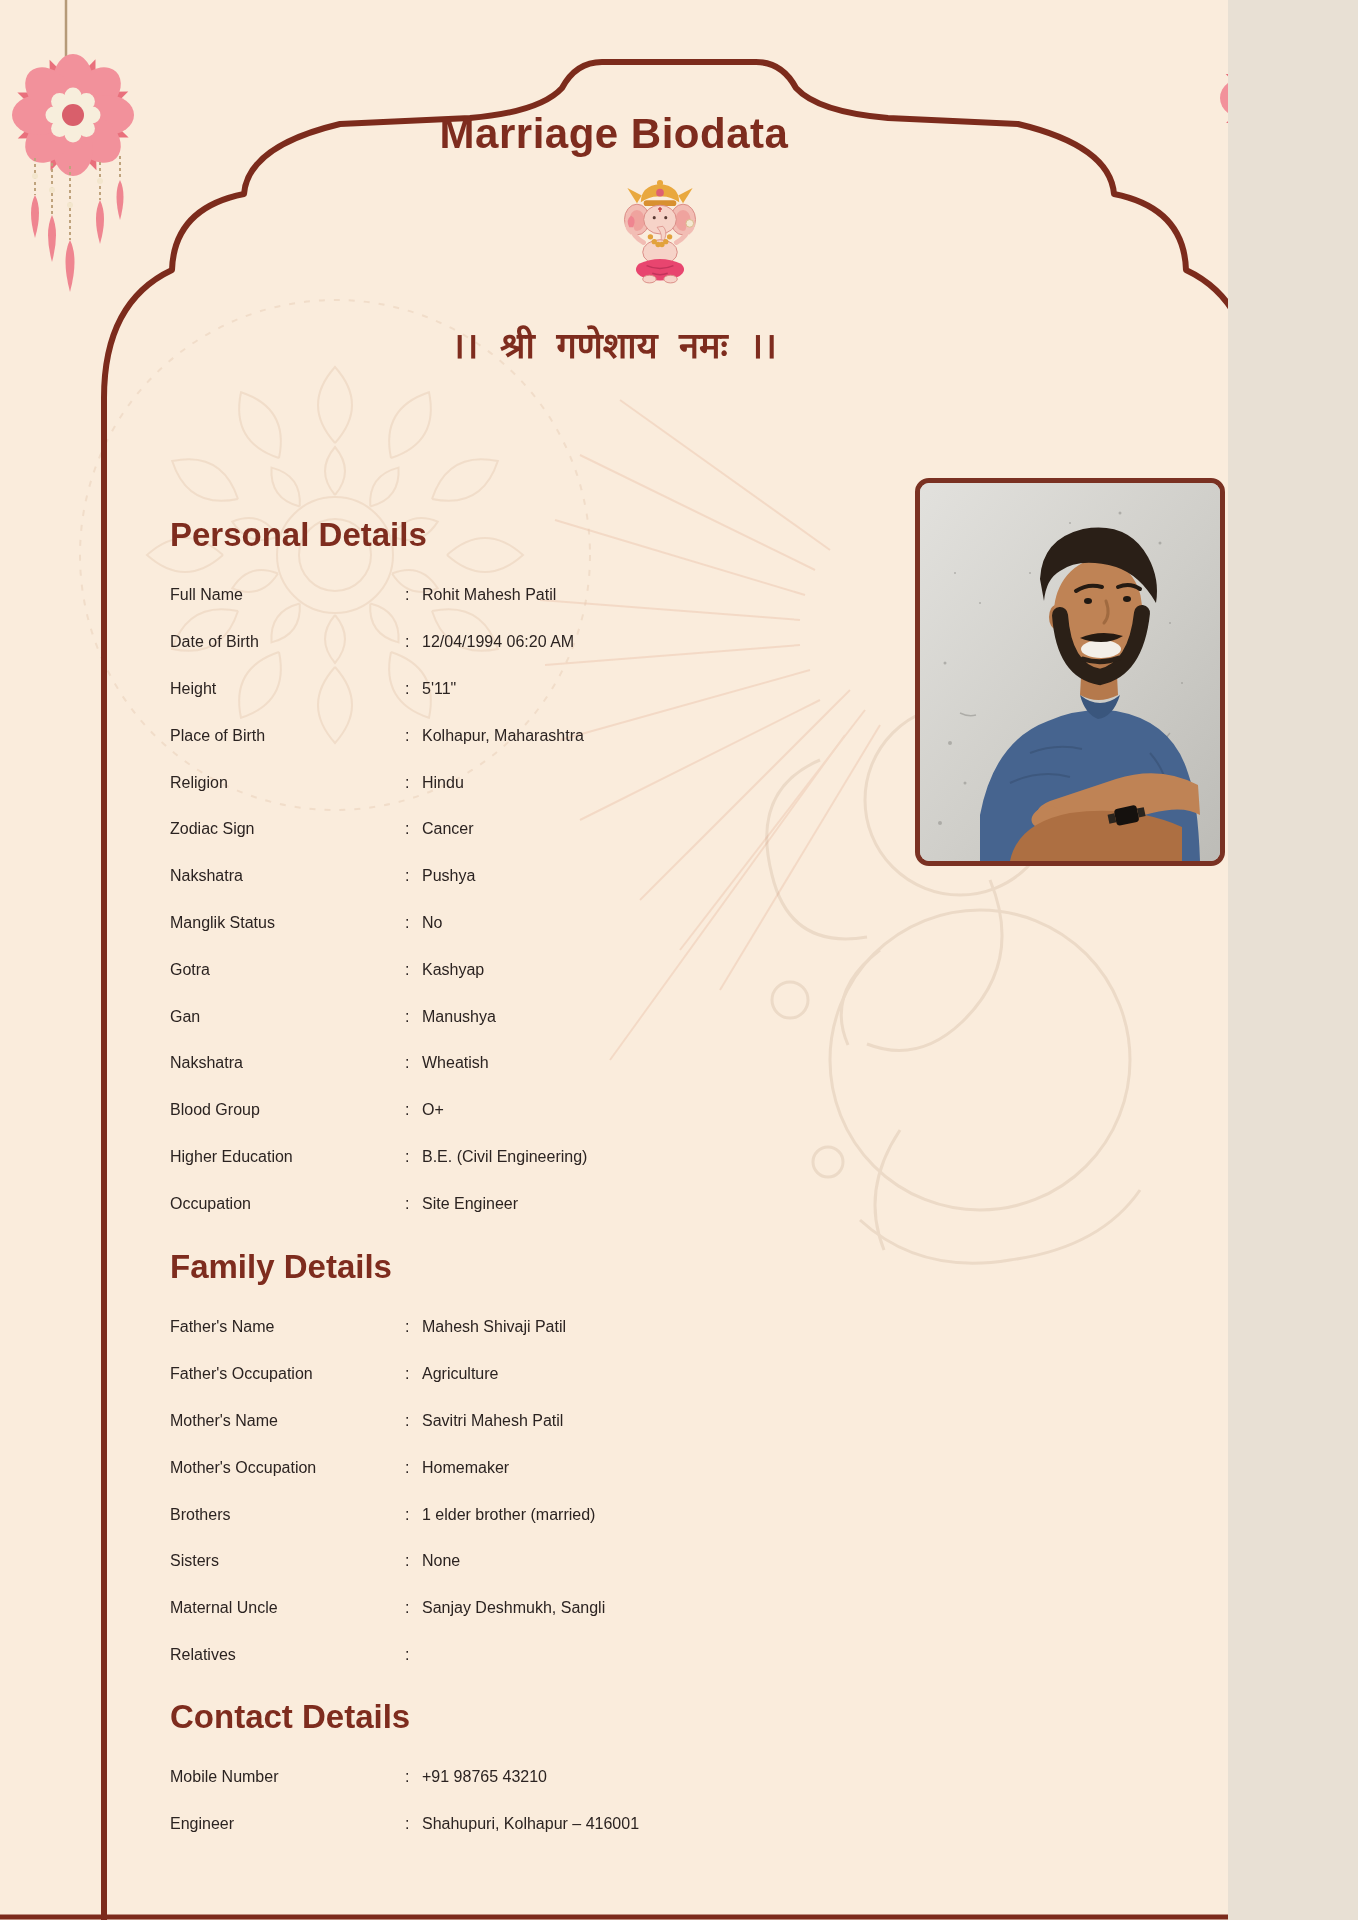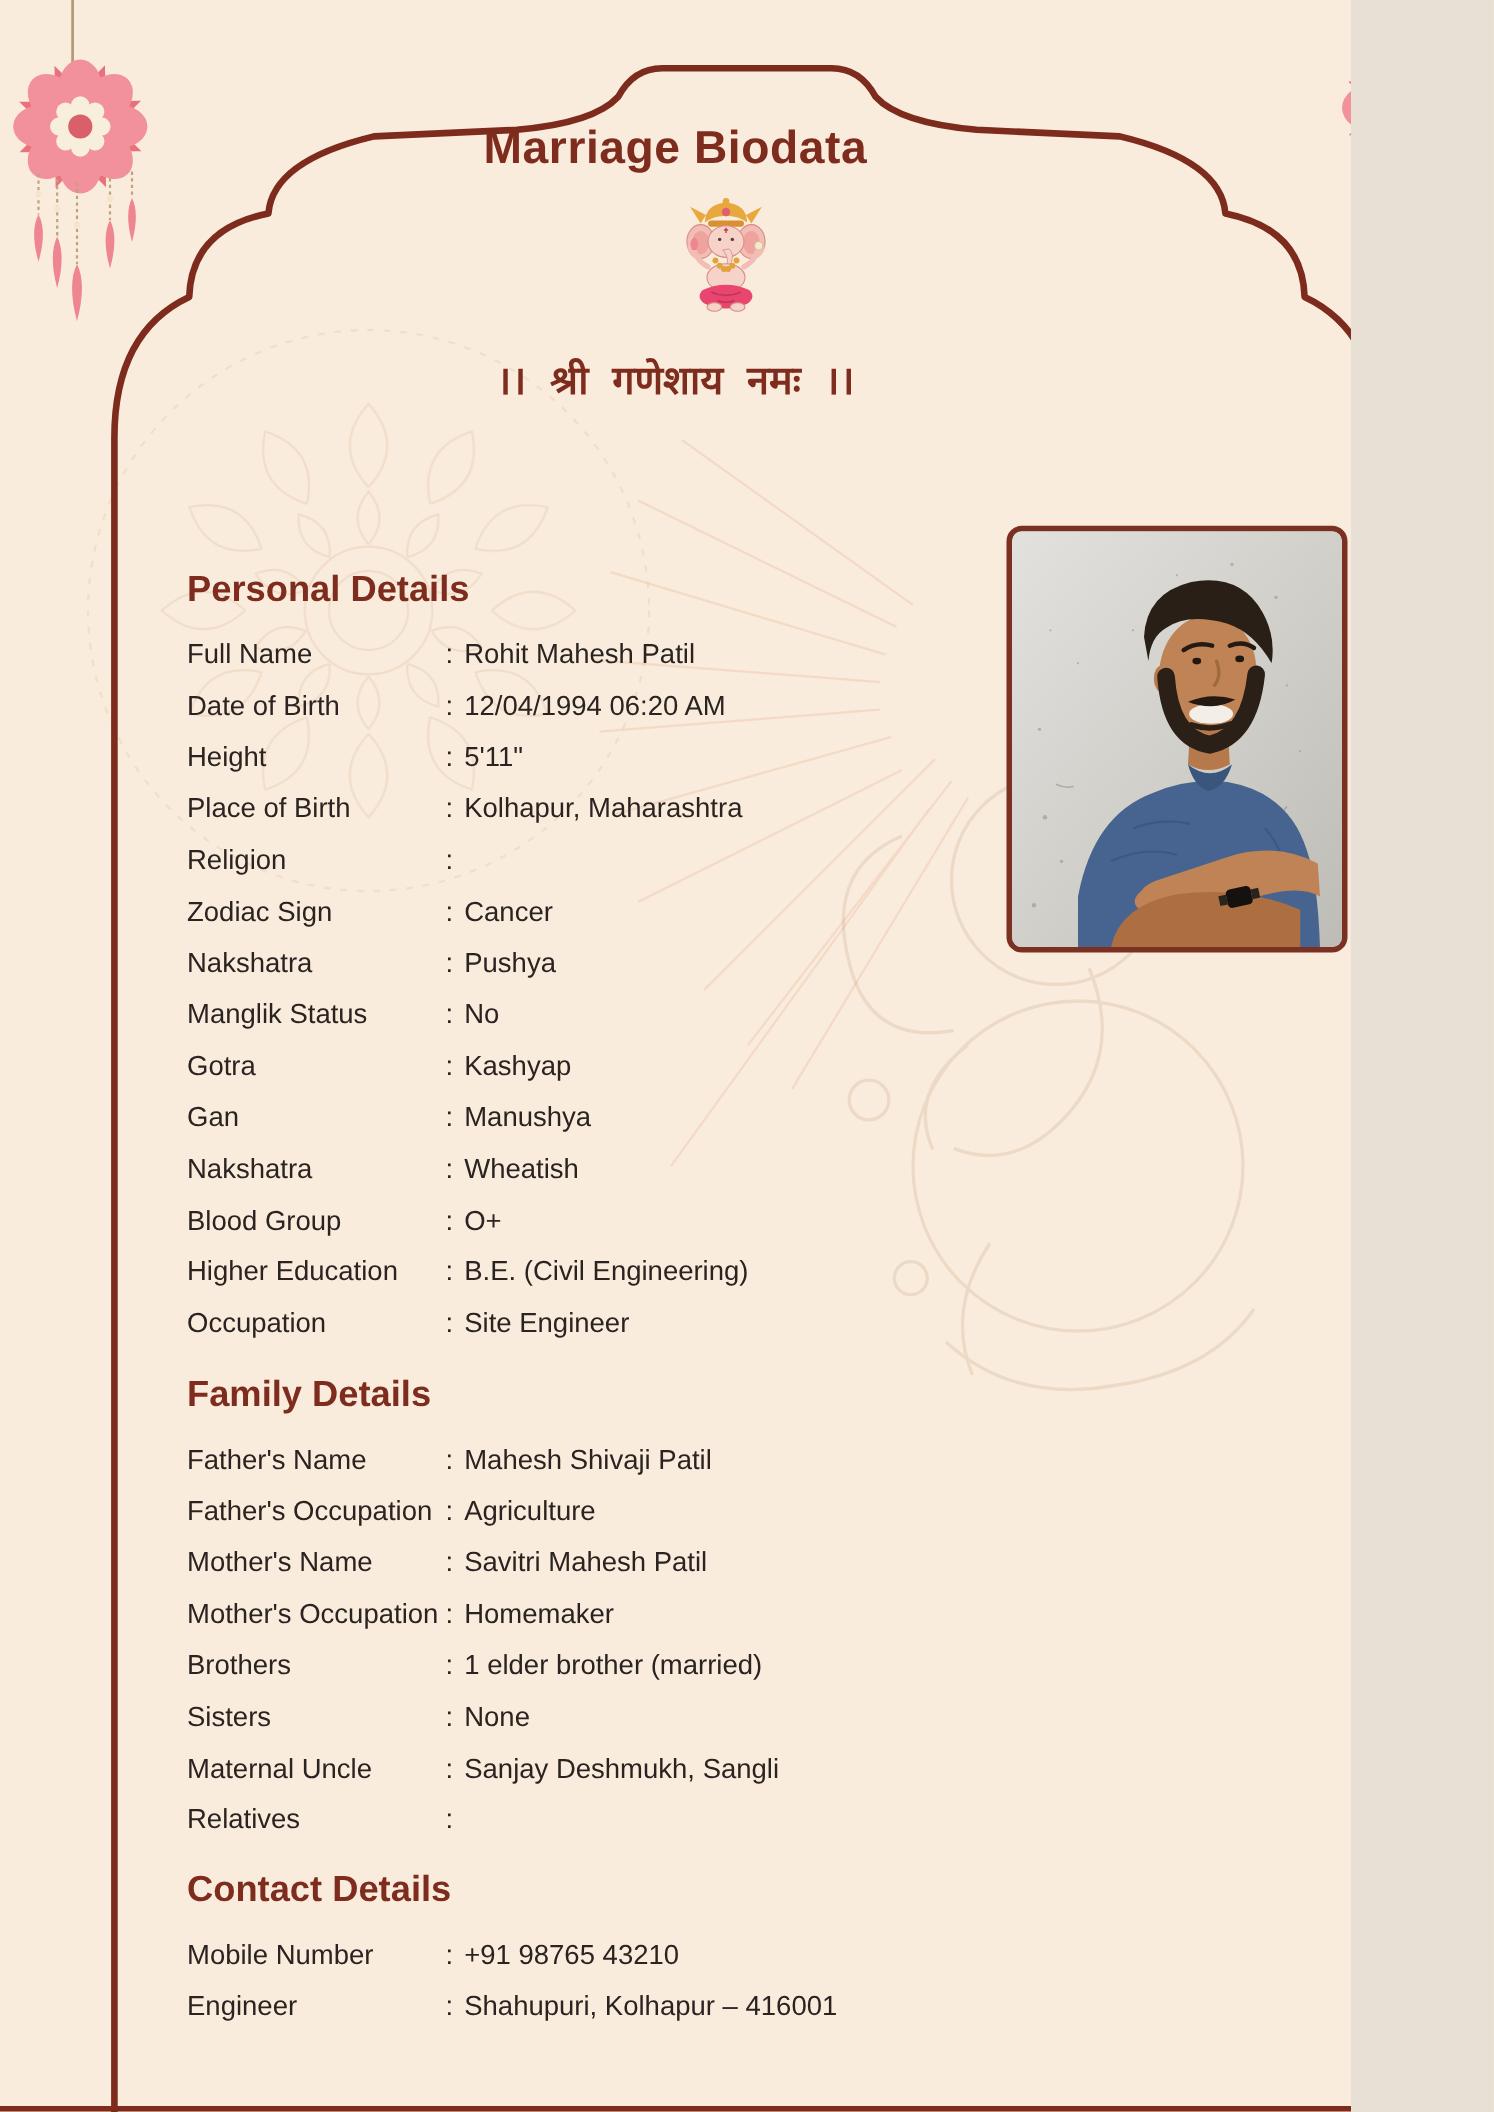--- a/index.html
+++ b/index.html
@@ -36,21 +36,21 @@
     position:absolute;left:915px;top:478px;width:300px;height:378px;z-index:4;
     border:5px solid #7a3122;border-radius:14px;overflow:hidden;
     background:#cfceca;
   }
   .photo svg{display:block;}
   .details{position:absolute;left:170px;width:740px;z-index:4;}
   .details h2{
     font-size:33px;font-weight:bold;color:var(--maroon);
     line-height:44px;margin:16px 0 15px 0;
   }
-  .row{display:flex;height:46.8px;align-items:center;font-size:25px;color:var(--text);}
+  .row{display:flex;height:46.8px;align-items:center;font-size:16px;color:var(--text);}
   .lbl{width:235px;flex:none;}
   .sep{width:17px;flex:none;}
   .val{flex:1;white-space:nowrap;}
   .s-personal{top:497px;}
   .s-family{top:1229px;}
   .s-contact{top:1679px;}
 </style>
 </head>
 <body>
 
@@ -355,20 +355,21 @@
           <span class="val">5'11"</span>
         </div>
         <div class="row">
           <span class="lbl">Place of Birth</span>
           <span class="sep">:</span>
           <span class="val">Kolhapur, Maharashtra</span>
         </div>
         <div class="row">
           <span class="lbl">Religion</span>
           <span class="sep">:</span>
+          <span class="val">Hindu</span>
         </div>
         <div class="row">
           <span class="lbl">Zodiac Sign</span>
           <span class="sep">:</span>
           <span class="val">Cancer</span>
         </div>
         <div class="row">
           <span class="lbl">Nakshatra</span>
           <span class="sep">:</span>
           <span class="val">Pushya</span>

